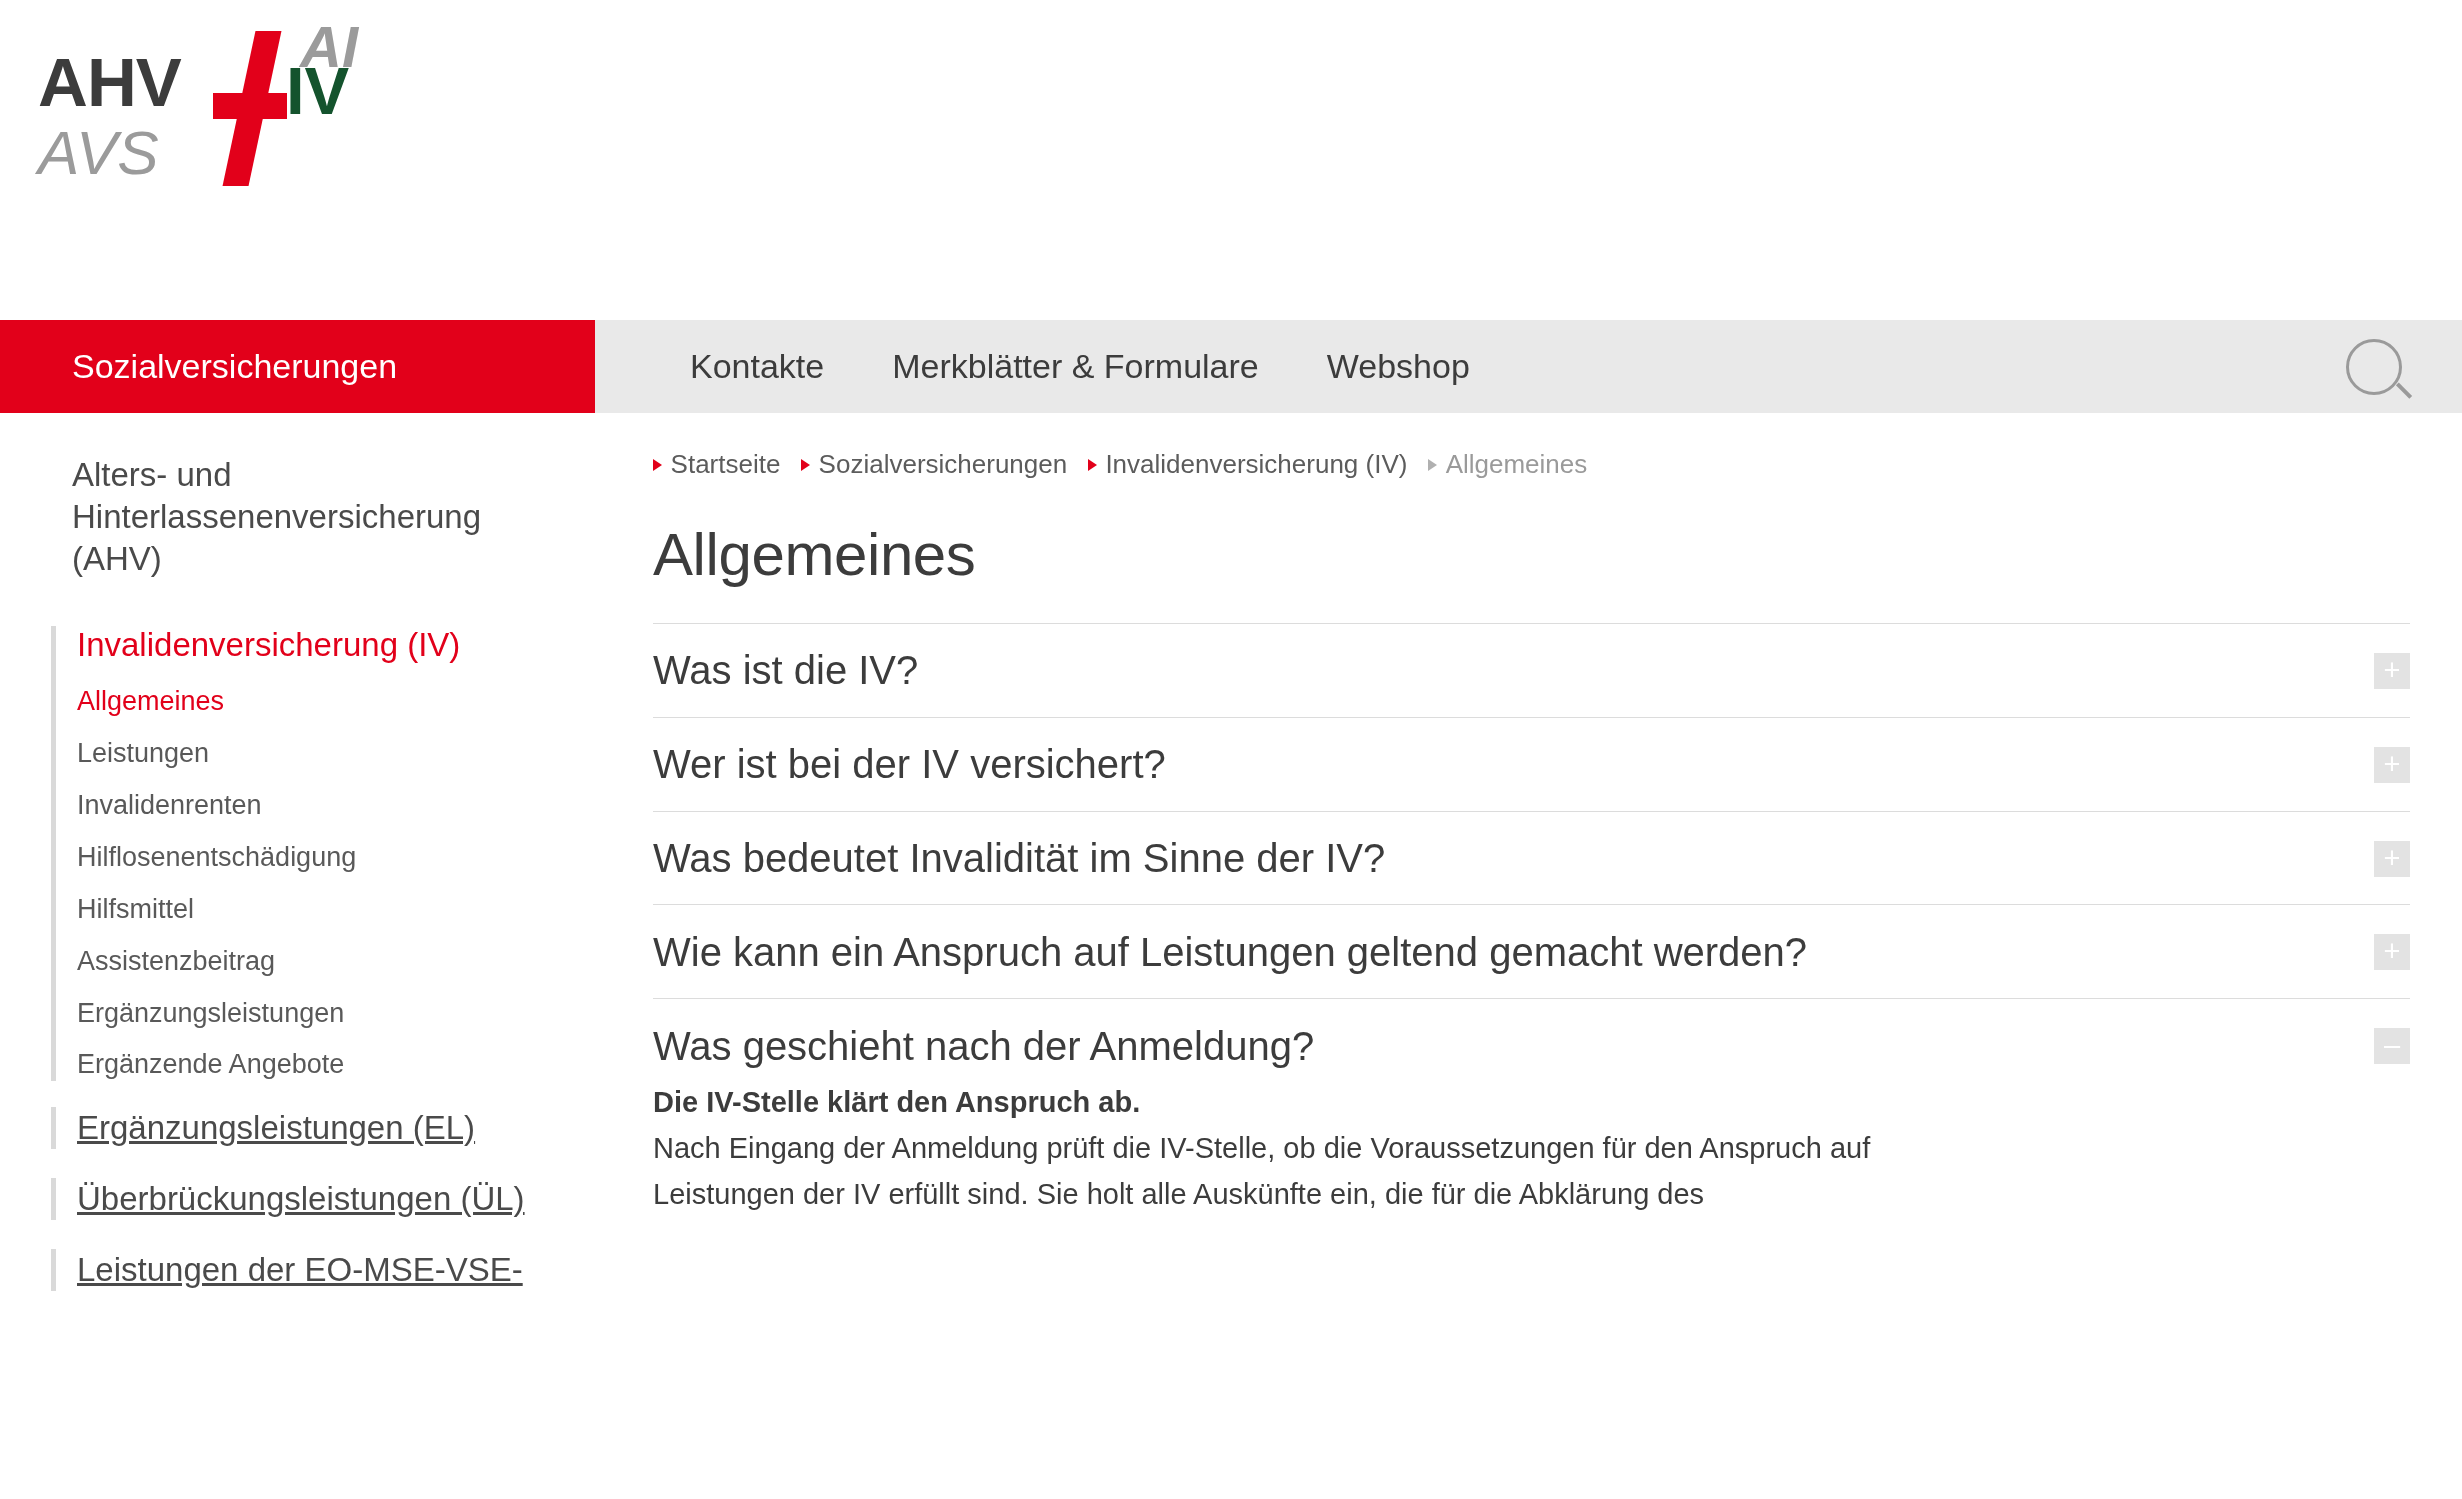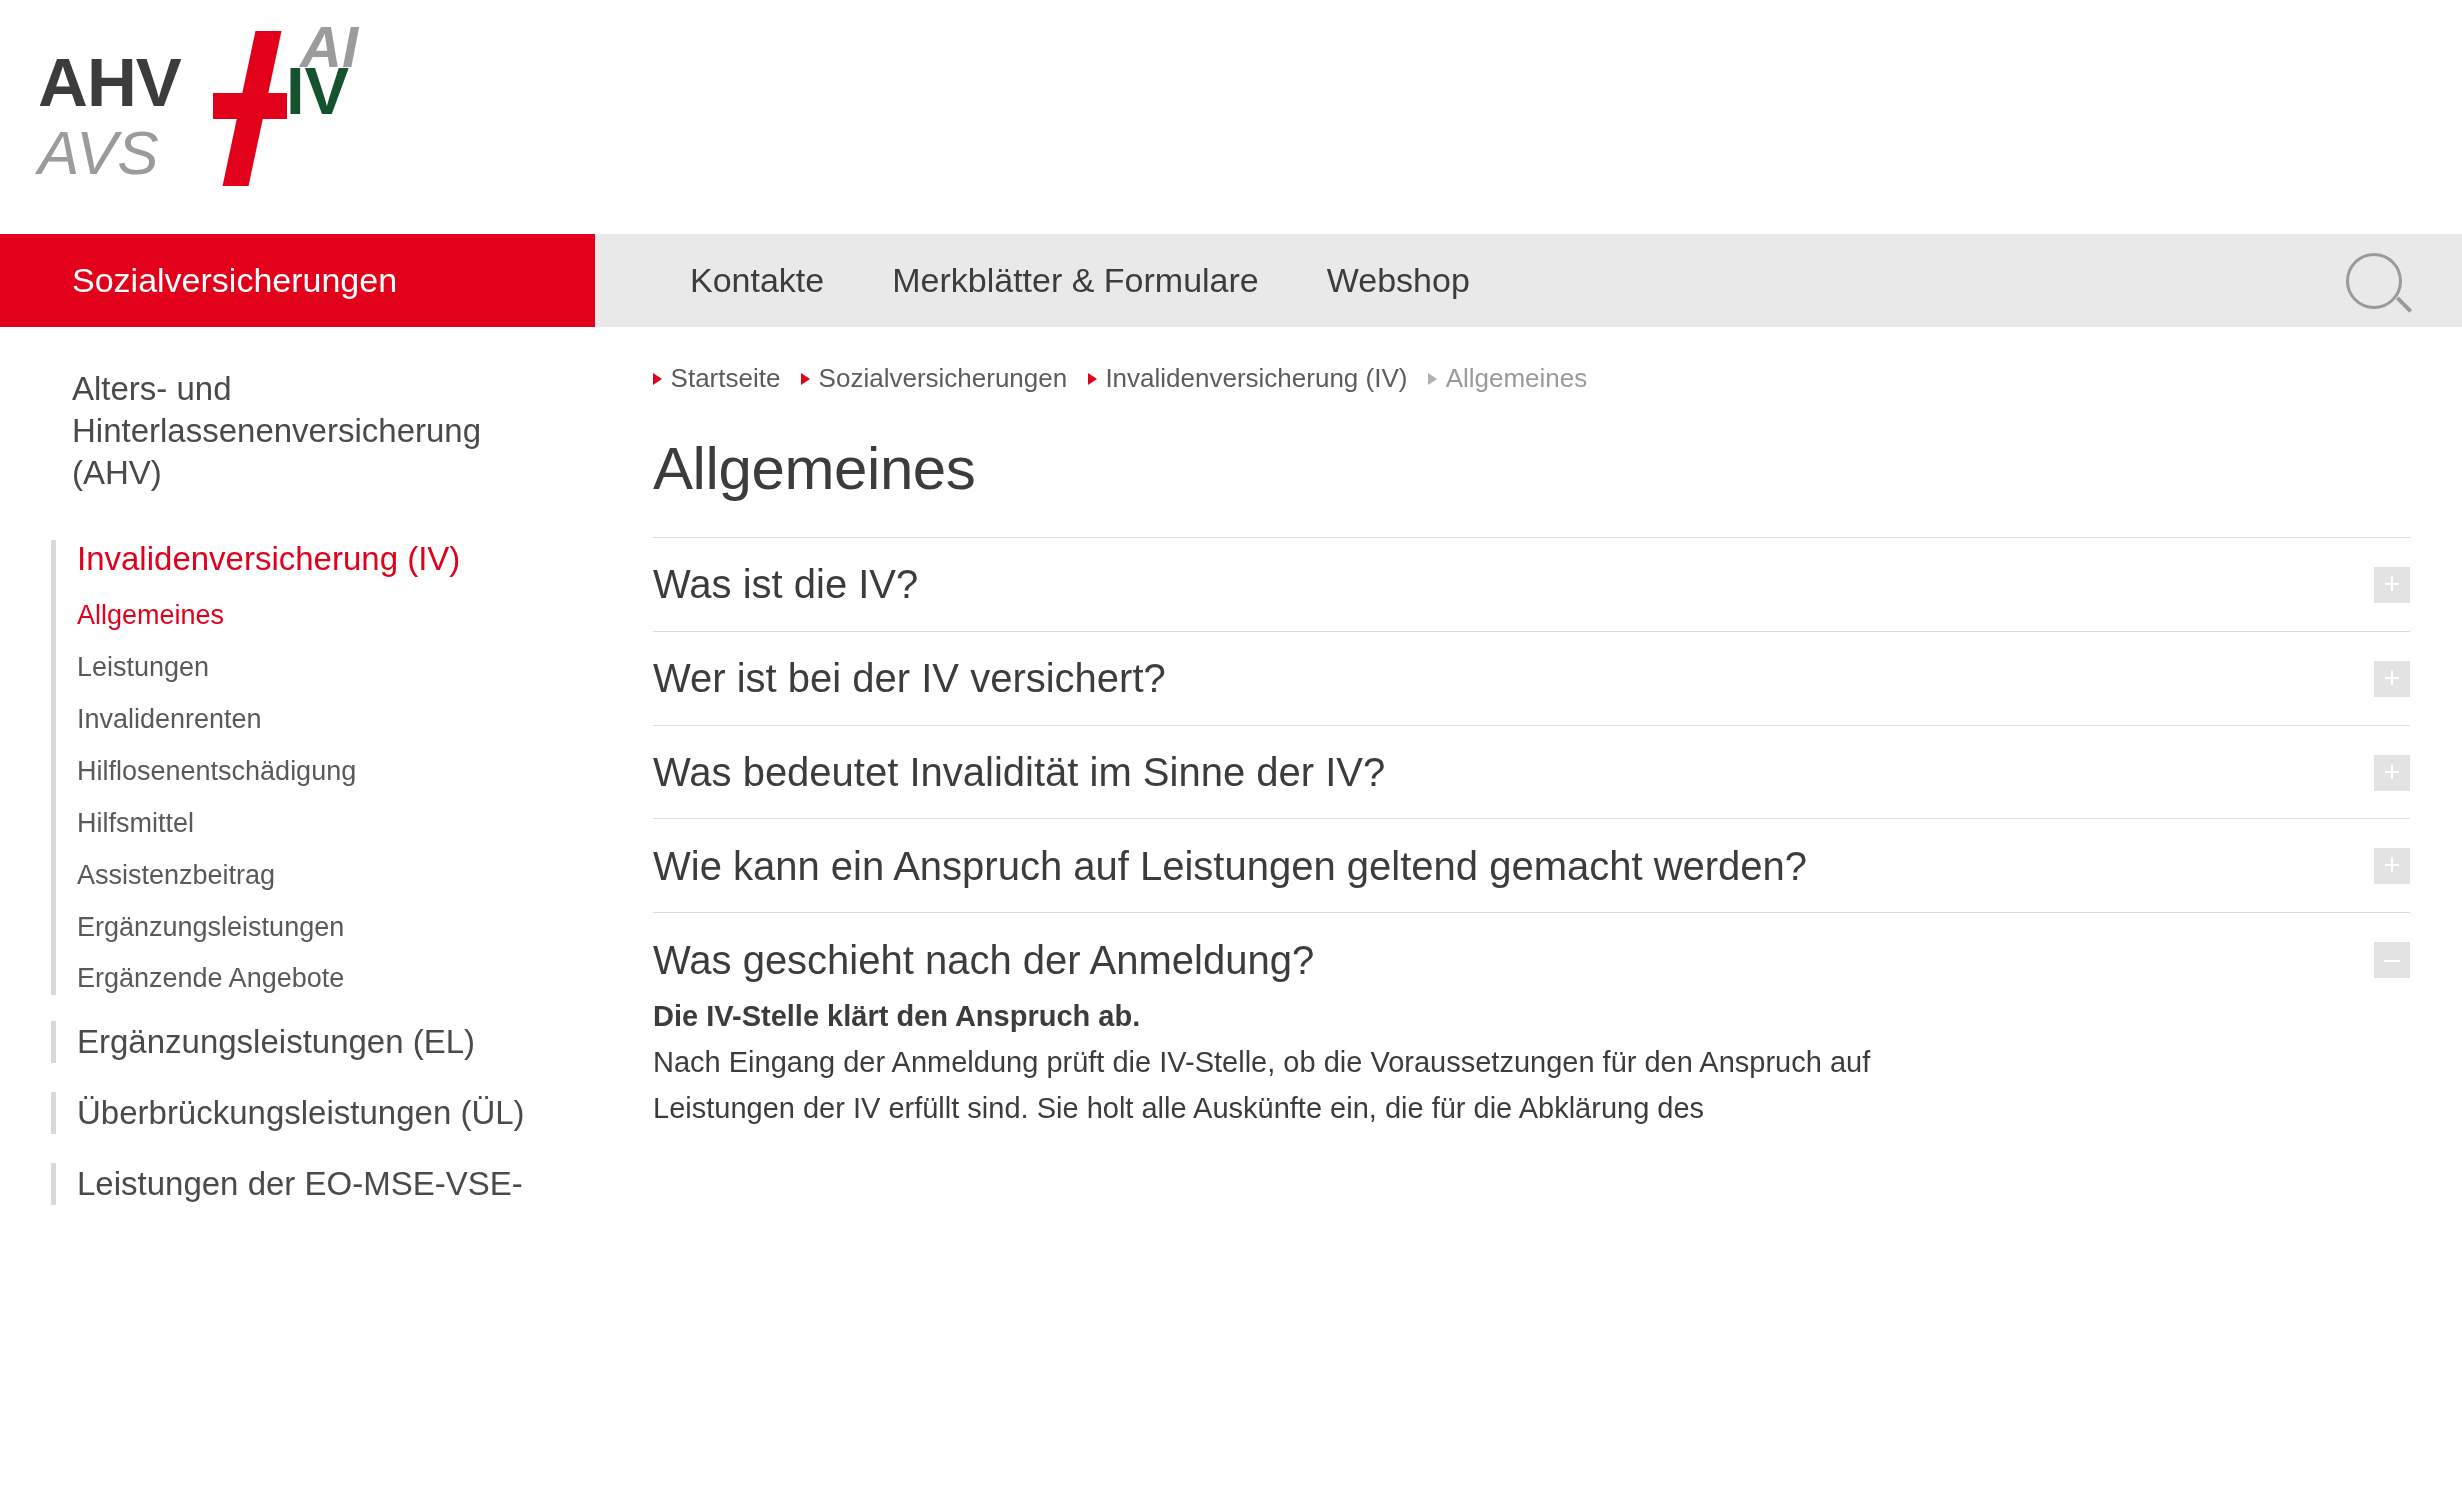--- a/index.html
+++ b/index.html
@@ -11,21 +11,21 @@
   }
   body {
     width: 2462px;
     height: 1499px;
     overflow: hidden;
     position: relative;
   }
 
   
   .header {
-    height: 234px;
+    height: 320px;
     position: relative;
     background: #ffffff;
   }
   .logo {
     position: absolute;
     left: 38px;
     top: 6.9px;
     width: 361px;
     height: 198px;
   }
@@ -188,20 +188,21 @@
   .side-sub.active { color: #e2001a; }
   .side-after {
     font-size: 33px;
     line-height: 1.28;
     color: #4a4a4a;
     margin-bottom: 29px;
     cursor: pointer;
     padding-left: 20.6px;
     margin-left: -20.6px;
     border-left: 5.2px solid #d9d9d9;
+    text-decoration: underline;
   }
 
   
   .main {
     flex: 1;
     padding: 36px 52px 0 58px;
     box-sizing: border-box;
     position: relative;
   }
   .breadcrumb {

